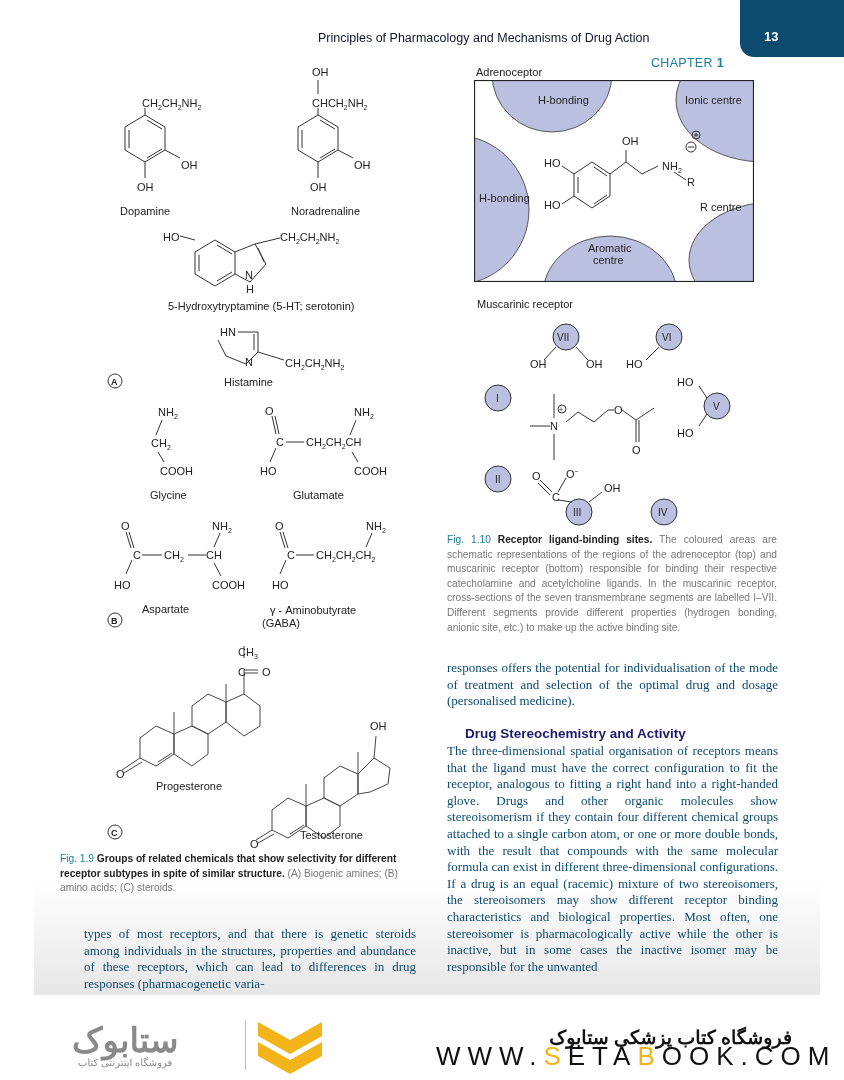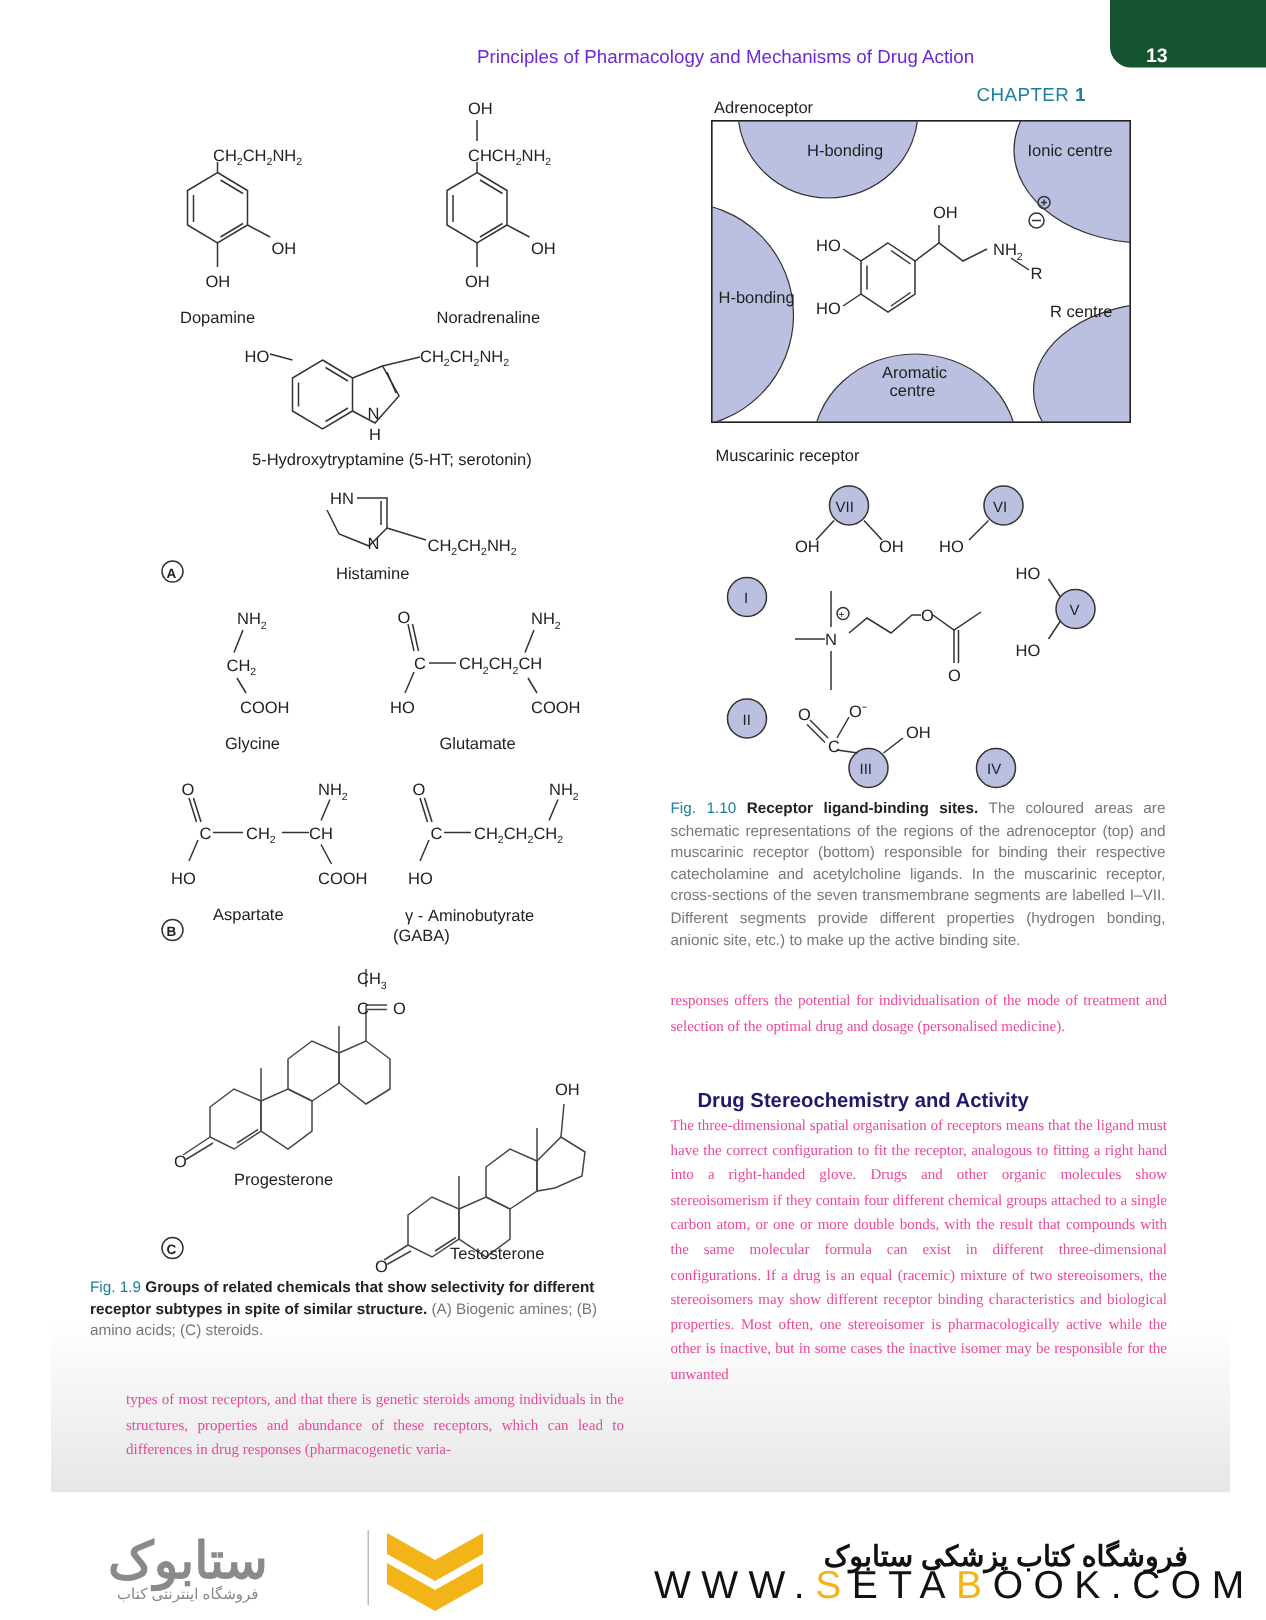--- a/index.html
+++ b/index.html
@@ -8,44 +8,44 @@
     background: #ffffff;
     font-family: "Liberation Sans", sans-serif;
     color: #1a1a1a;
   }
   .page-fade {
     position: absolute; left: 34px; top: 880px; width: 786px; height: 115px;
     background: linear-gradient(to bottom, rgba(255,255,255,0) 0%, #eeeeee 70%, #e6e6e6 100%);
   }
   .header-text {
     position: absolute; top: 31px; left: 318px;
-    font-size: 12.5px; color: #6d28d9;
+    font-size: 12.5px; color: #0f172a;
     white-space: nowrap;
   }
   .chapter {
     position: absolute; top: 17px; left: 651px; font-size: 12.5px; color: #1a7f9e; letter-spacing: 0.3px; margin-top: 39px;
   }
   .chapter b { color: #1a7f9e; }
   .page-tab {
-    position: absolute; left: 740px; top: 0; width: 104px; height: 45px;
-    background: #14532d; border-bottom-left-radius: 14px;
+    position: absolute; left: 740px; top: 0; width: 104px; height: 57px;
+    background: #0c4a6e; border-bottom-left-radius: 14px;
   }
   .page-num {
     position: absolute; left: 24px; top: 29px; color: #fff; font-weight: bold; font-size: 13px;
   }
   .fig { position: absolute; font-size: 11px; color: #222; }
   svg text { font-family: "Liberation Sans", sans-serif; fill: #222; }
   .caption {
     position: absolute; font-size: 10.2px; line-height: 14.6px; color: #777;
   }
   .caption .fignum { color: #1a7f9e; font-weight: normal; }
   .caption b { color: #222; }
   .body-text {
-    position: absolute; font-family: "Liberation Serif", serif; font-size: 10px;
-    line-height: 16.6px; color: #ec4899; text-align: justify;
+    position: absolute; font-family: "Liberation Serif", serif; font-size: 13px;
+    line-height: 16.6px; color: #0c4a6e; text-align: justify;
   }
   .body-text p { margin: 0; }
   .section-heading {
     position: absolute; left: 447px; top: 726px; font-size: 13.5px; font-weight: bold; color: #1e1a6b; padding-left: 18px;
   }
   .footer {
     position: absolute; left: 0; top: 995px; width: 844px; height: 85px; background: #fff;
   }
   .logo-fa {
     position: absolute; left: 72px; top: 1020px; font-size: 34px; font-weight: bold; color: #8a8a8a; letter-spacing: -1px;

